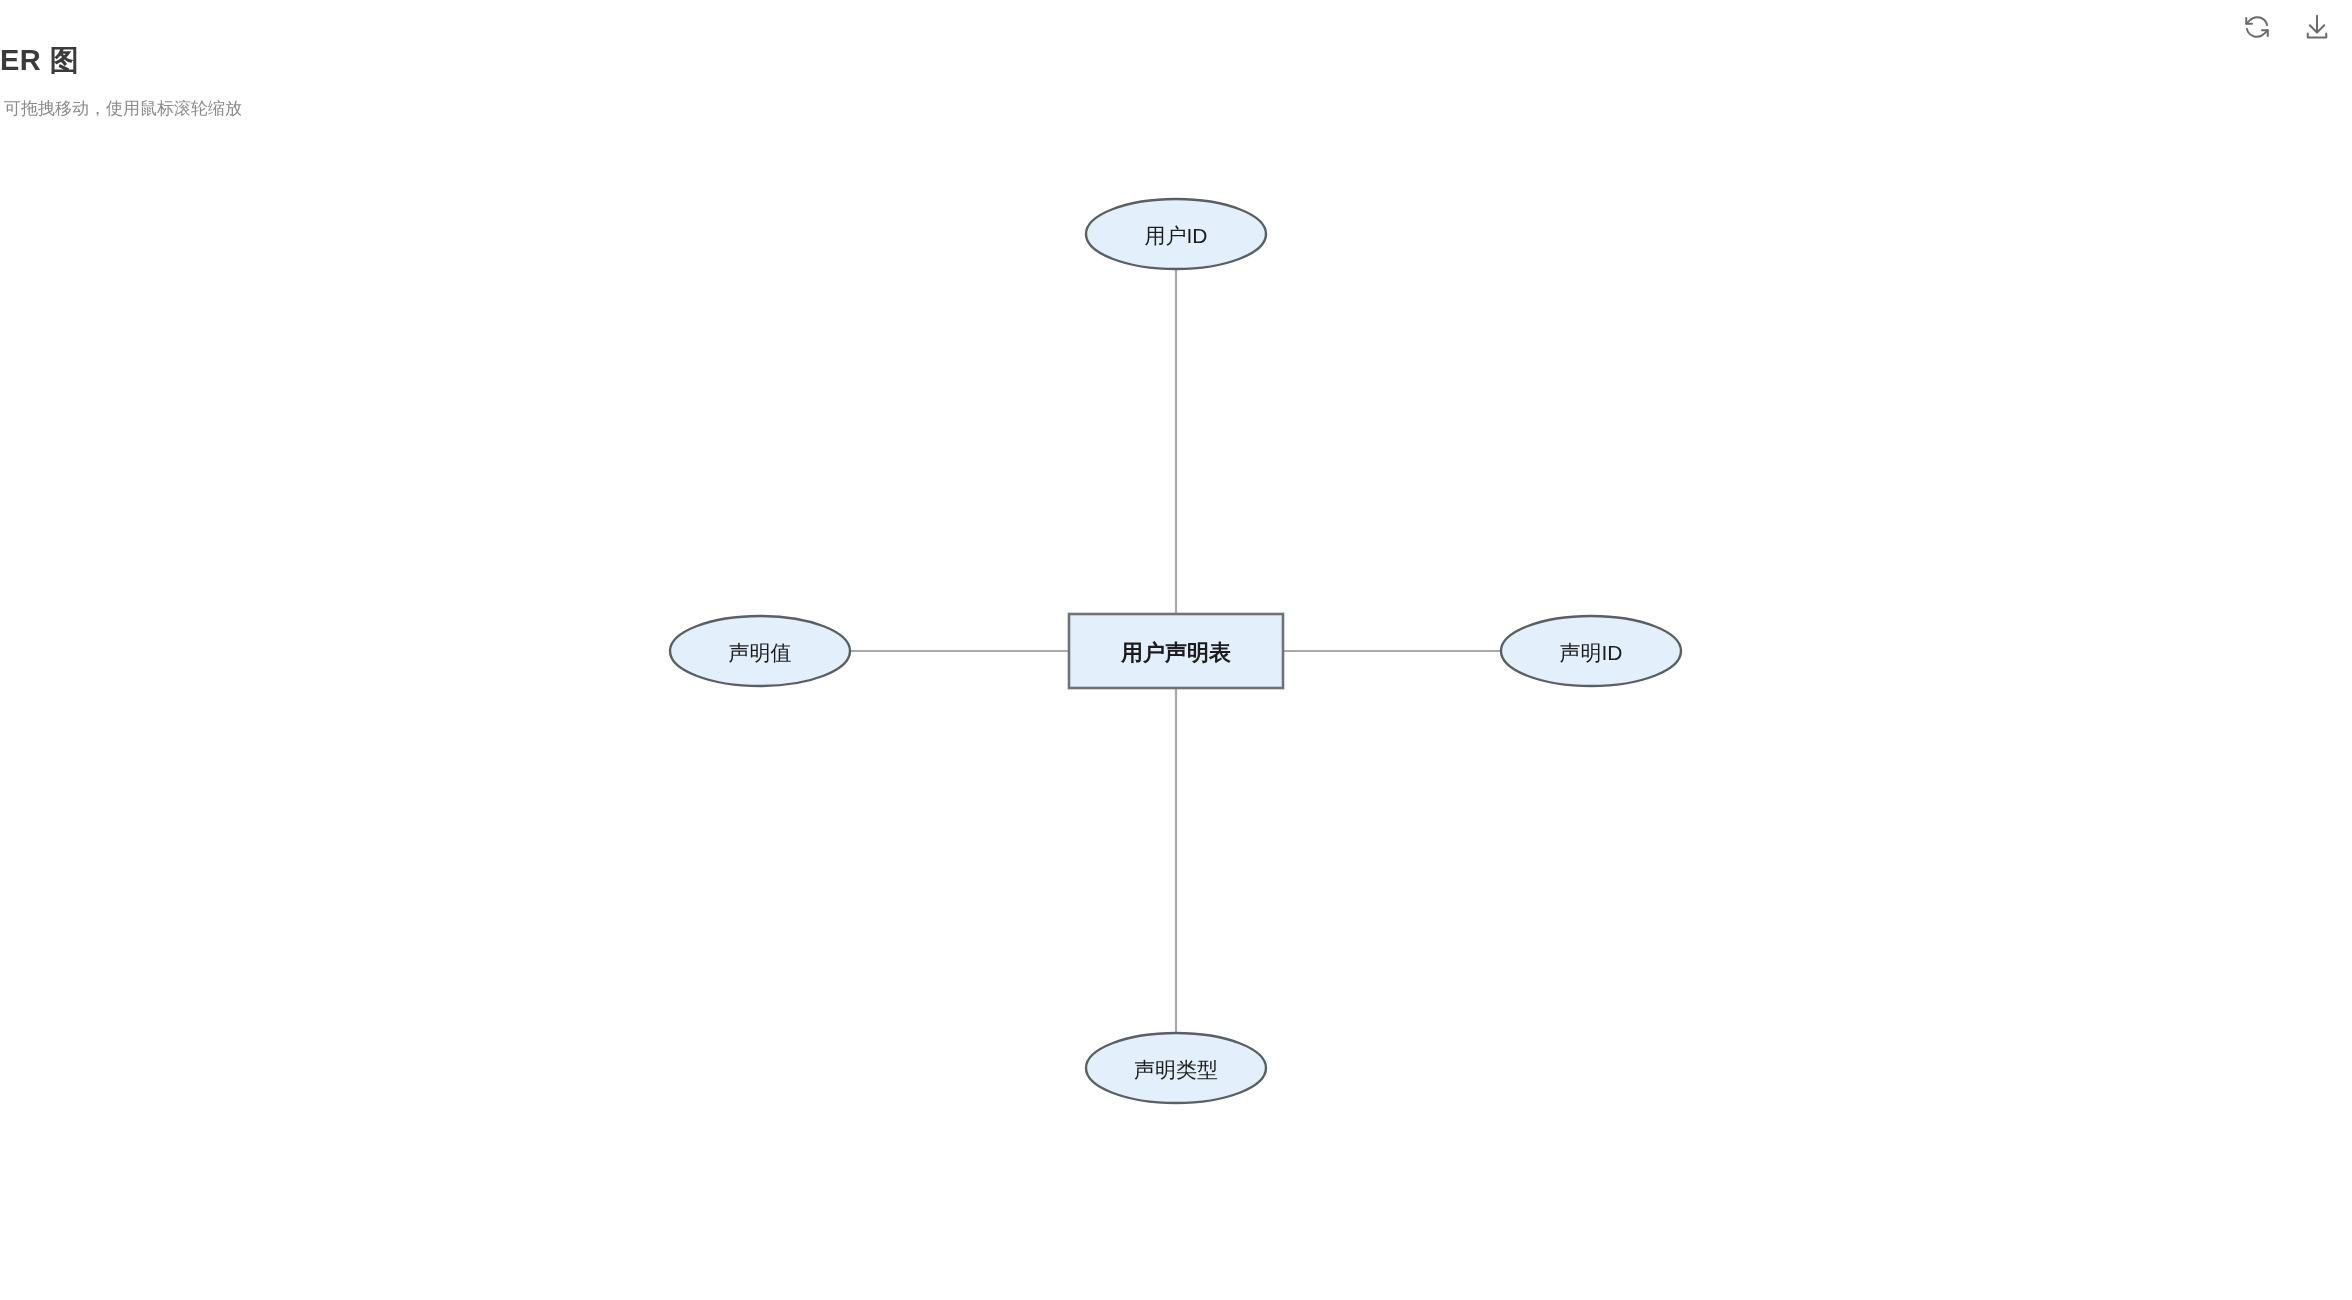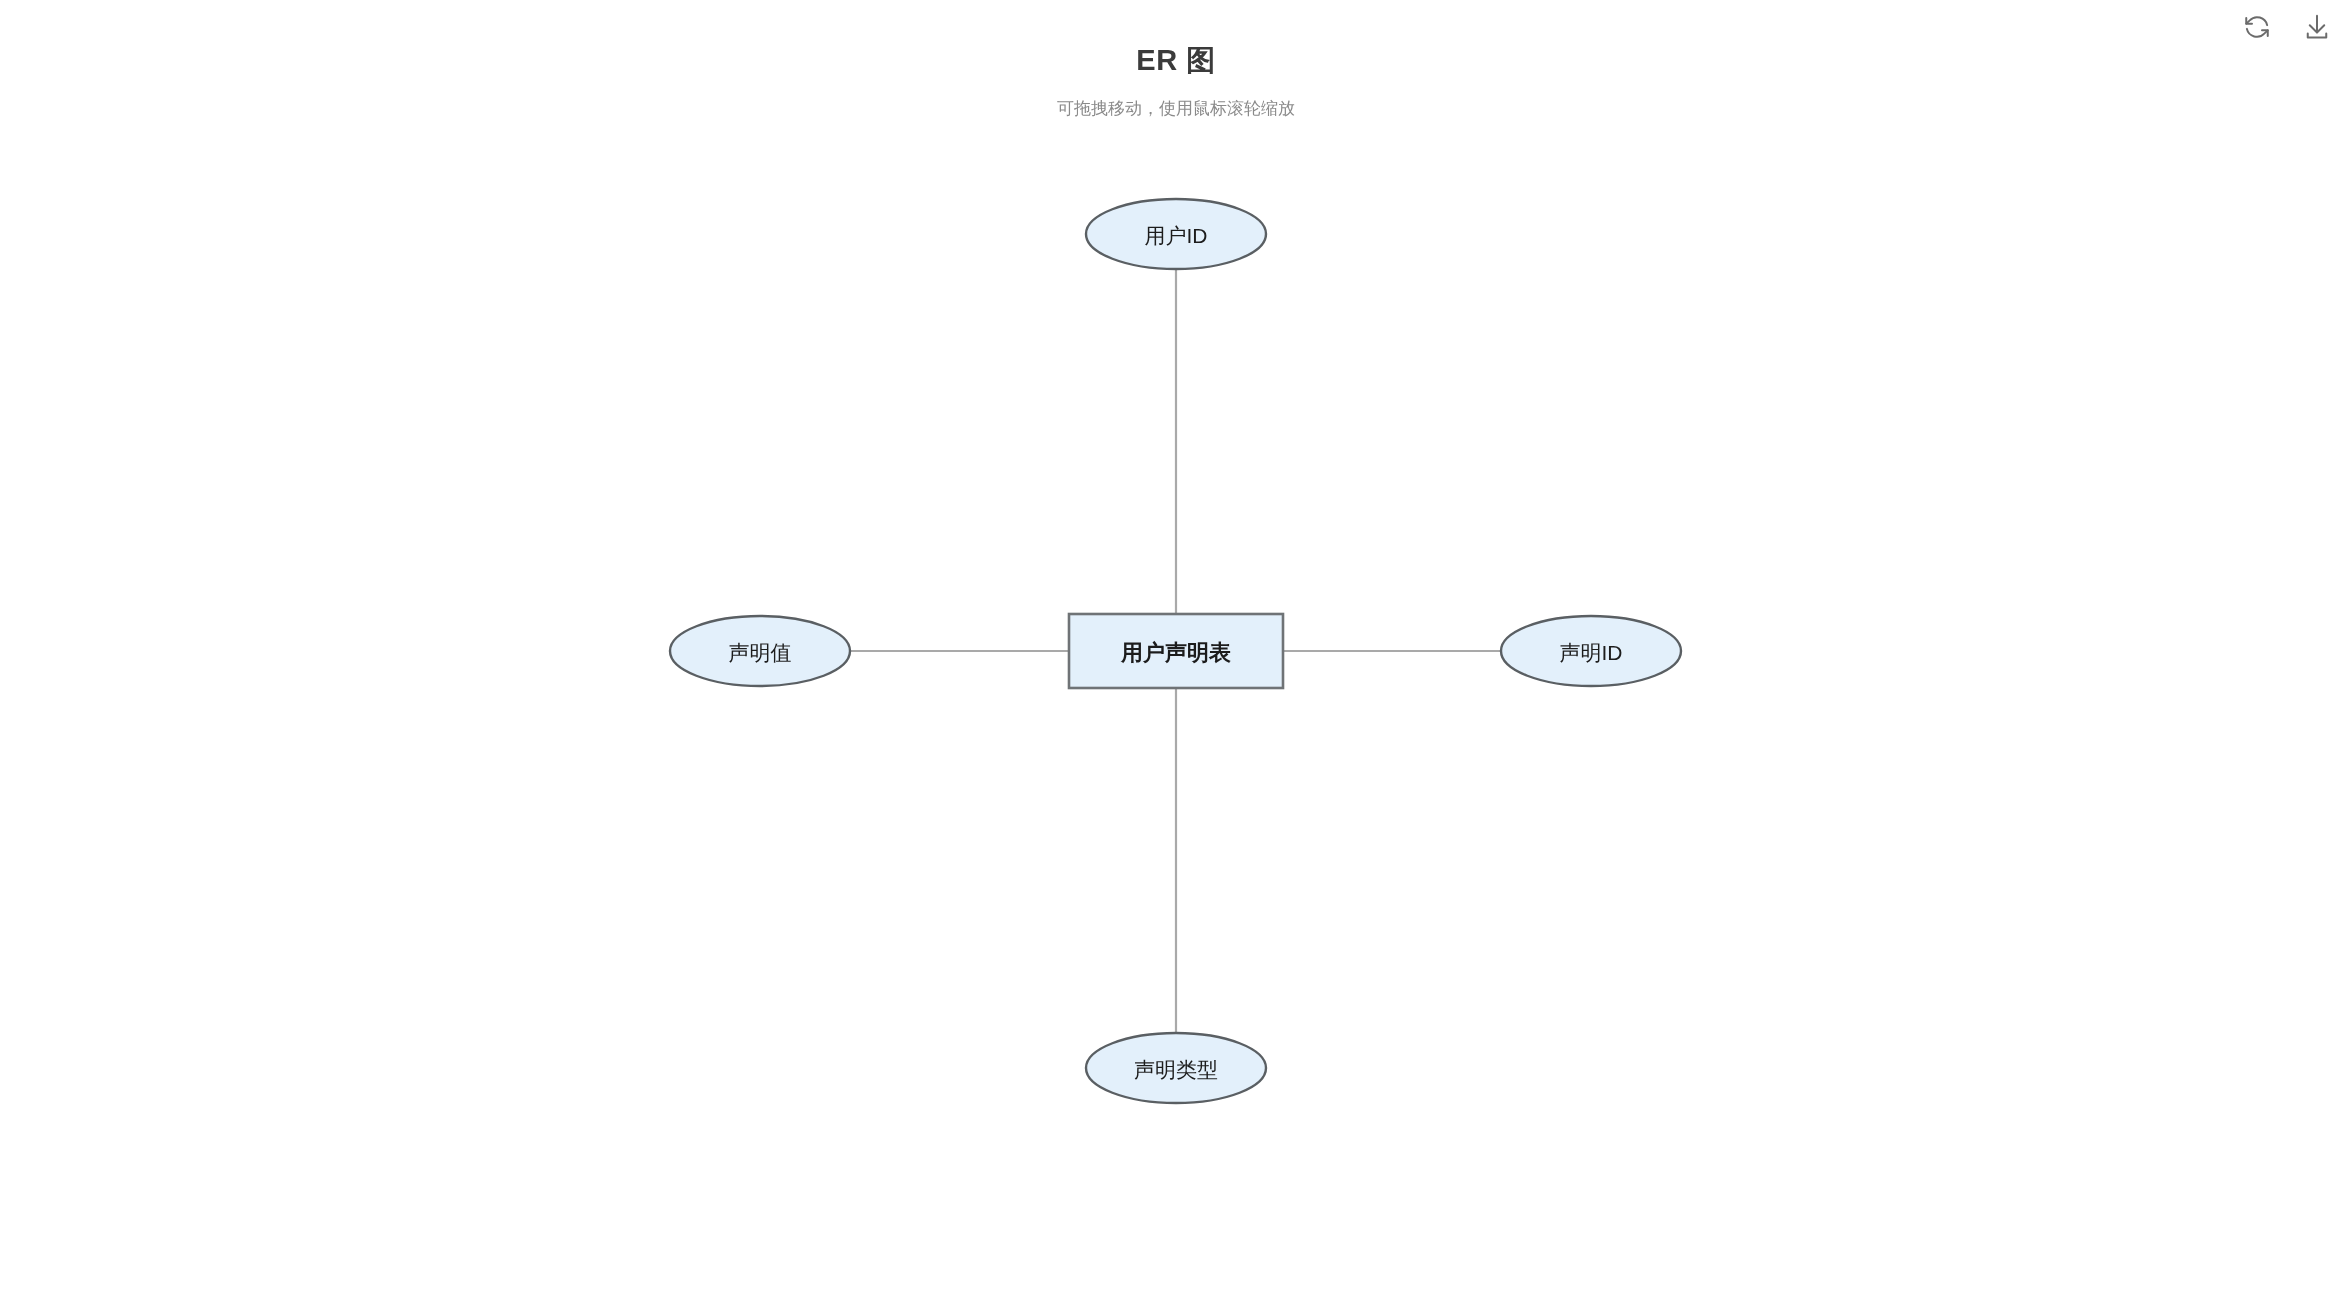--- a/index.html
+++ b/index.html
@@ -22,21 +22,21 @@
     height: 1300px;
     background: #ffffff;
   }
 
   
   .header {
     position: absolute;
     top: 0;
     left: 0;
     width: 2352px;
-    text-align: center;
+    text-align: left;
     pointer-events: none;
   }
   .page-title {
     margin: 0;
     padding-top: 44px;
     font-size: 29px;
     font-weight: bold;
     color: #3b3b3b;
     letter-spacing: 0.5px;
     line-height: 1.15;

